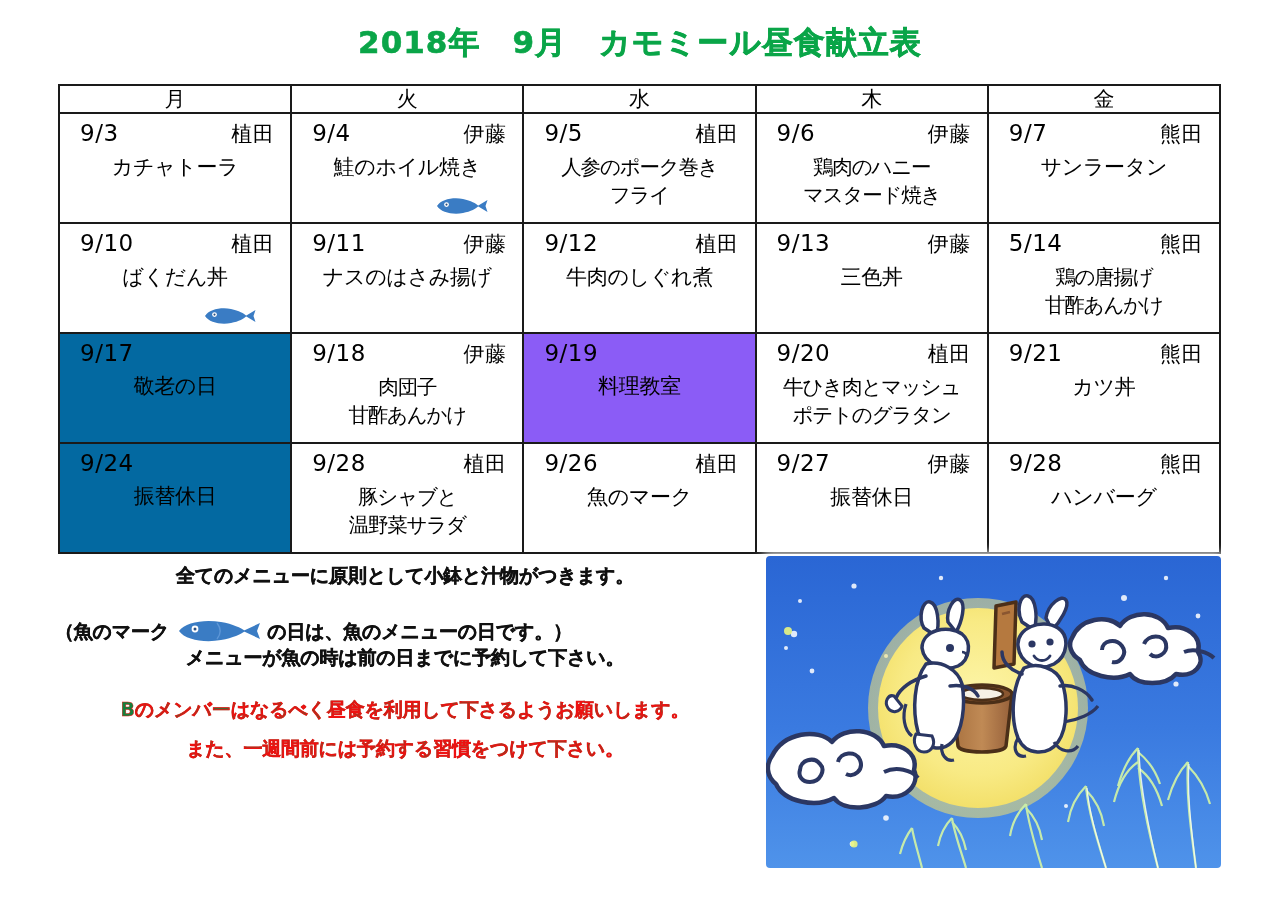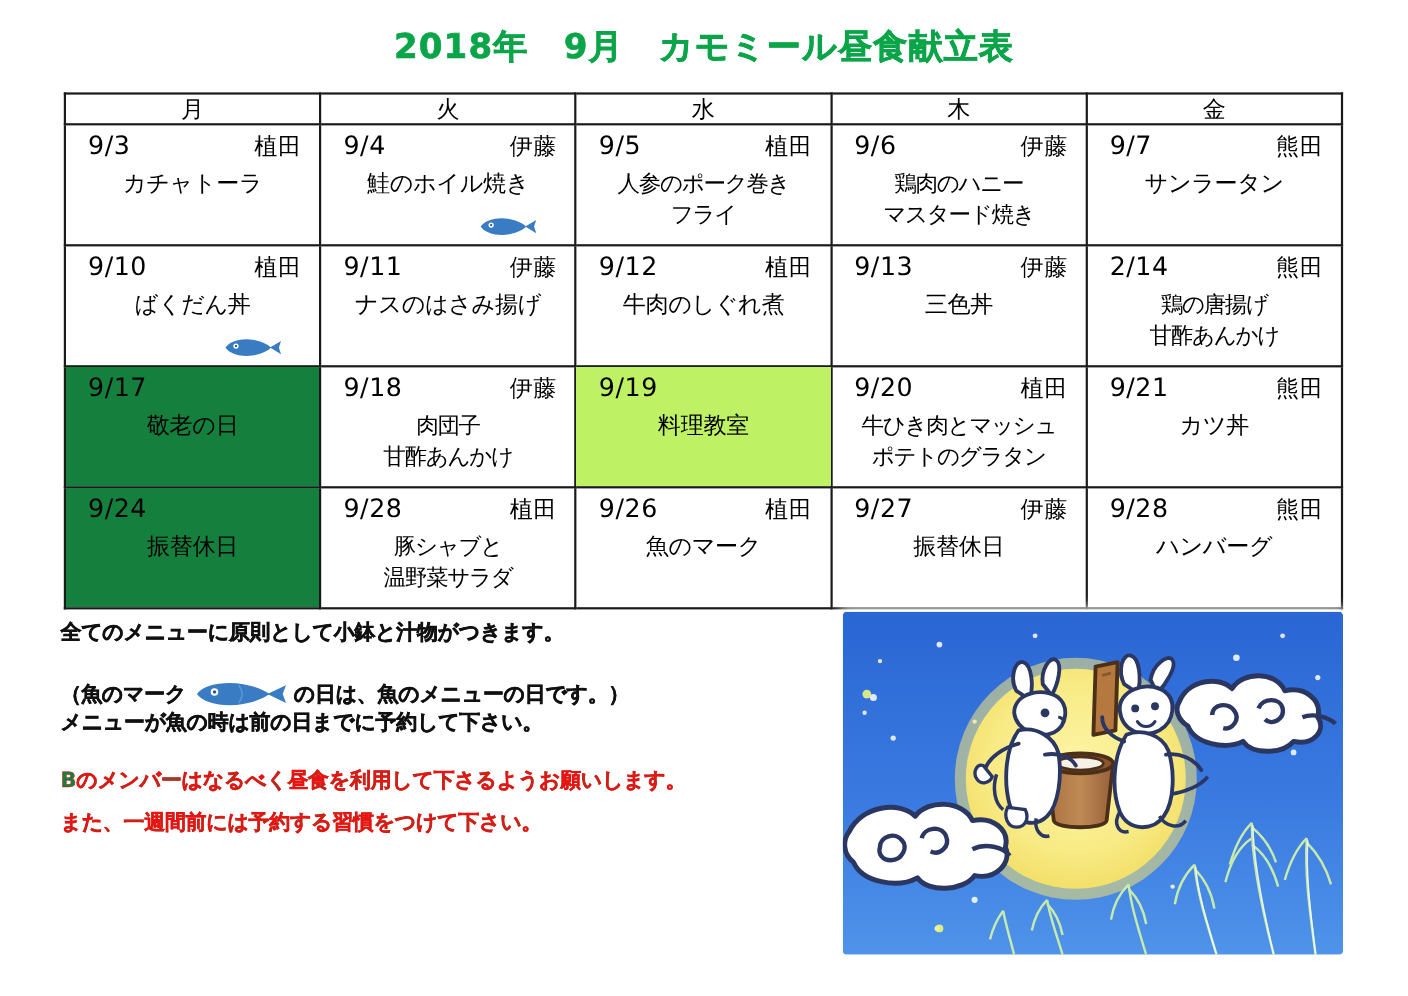--- a/index.html
+++ b/index.html
@@ -40,59 +40,60 @@
   }
   table.cal th{
     height:26px;
     font-size:21px;
     font-weight:normal;
     text-align:center;
     line-height:26px;
     font-family:"DejaVu Sans","Liberation Sans",sans-serif;
   }
   table.cal td{height:108px;position:relative;}
-  td.holiday{background:#15803d;}
-  td.class-day{background:#bef264;}
+  td.holiday{background:#0369a1;}
+  td.class-day{background:#8b5cf6;}
 
   .cell-head{
     display:flex;
     justify-content:space-between;
     align-items:baseline;
     padding:4px 16px 0 20px;
     font-size:23px;
     line-height:30px;
     font-family:"DejaVu Sans","Liberation Sans",sans-serif;
     letter-spacing:0.5px;
     gap:44px;
   }
   .cell-date{white-space:nowrap;}
   .cell-staff{white-space:nowrap;font-size:21px;}
 
   .cell-menu{
     text-align:center;
     font-size:21px;
     line-height:28px;
     padding:6px 4px 0 4px;
-    font-family:Liberation Sans, sans-serif;
+    font-family:Liberation Mono, monospace;
     letter-spacing:-0.3px;
     white-space:pre-line;
   }
   .cell-menu.tight{letter-spacing:-1.2px;font-size:20.5px;}
 
   .fishmark{
     position:absolute;
     right:34px;bottom:6px;
     width:54px;height:20px;
   }
   .fishmark svg{display:block;width:54px;height:20px;}
 
   
   .notes{
     position:absolute;left:55px;top:562px;width:700px;
     font-family:"DejaVu Sans","Liberation Sans",sans-serif;
+    text-align:center;
   }
   .note-line{
     font-size:19px;
     font-weight:bold;
     color:#111;
     line-height:26px;
     letter-spacing:-0.2px;
     -webkit-text-stroke:0.45px #111;
   }
   .note-block-1{margin-bottom:30px;}
@@ -216,21 +217,21 @@
             </td>
             <td>
               <div class="cell-head">
                 <span class="cell-date">9/13</span>
                 <span class="cell-staff">伊藤</span>
               </div>
               <div class="cell-menu">三色丼</div>
             </td>
             <td>
               <div class="cell-head">
-                <span class="cell-date">2/14</span>
+                <span class="cell-date">5/14</span>
                 <span class="cell-staff">熊田</span>
               </div>
               <div class="cell-menu tight">鶏の唐揚げ
 甘酢あんかけ</div>
             </td>
           </tr>
           <tr>
             <td class="holiday">
               <div class="cell-head">
                 <span class="cell-date">9/17</span>

